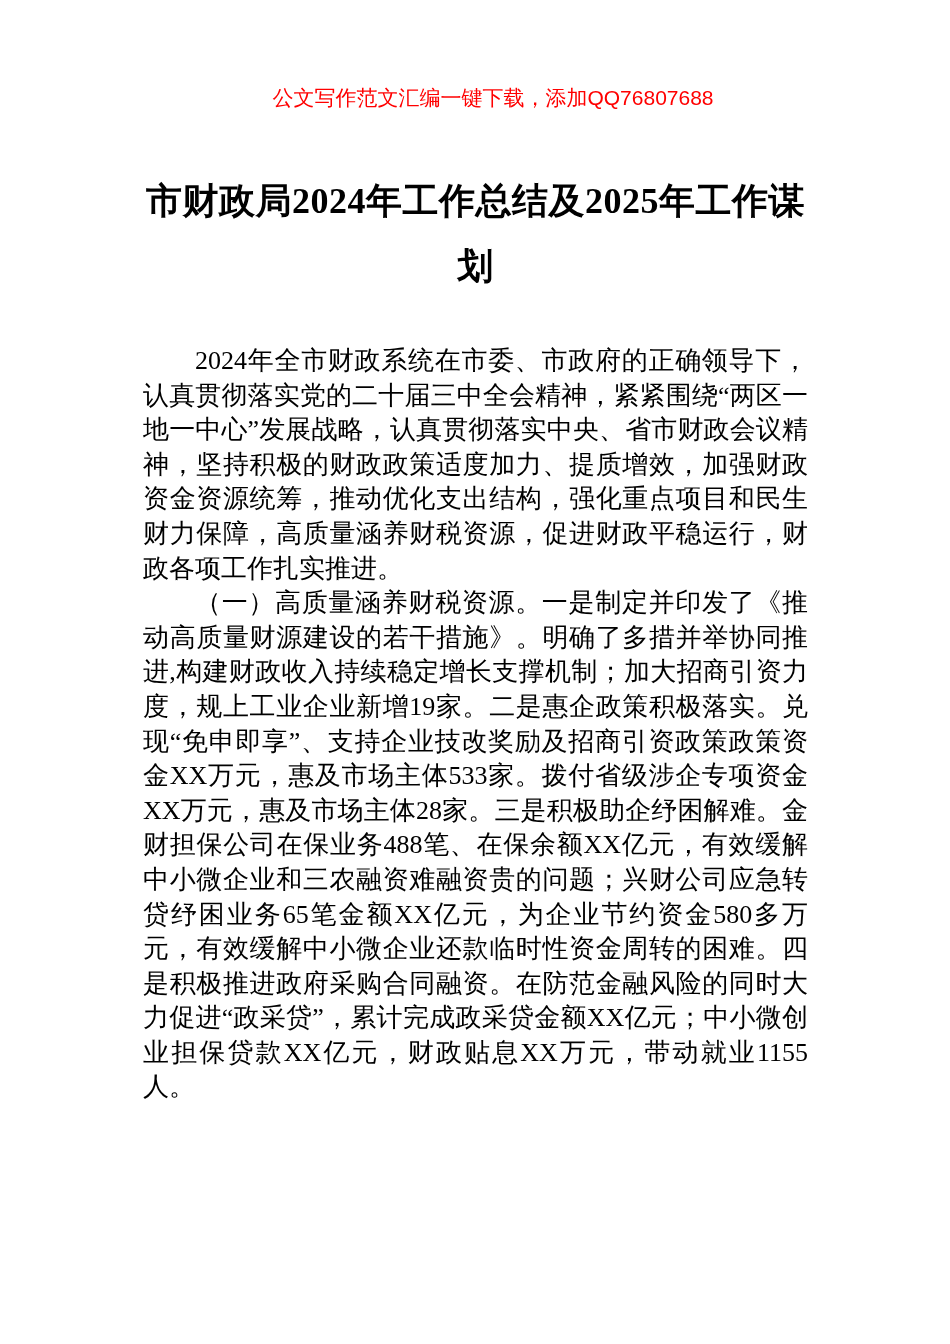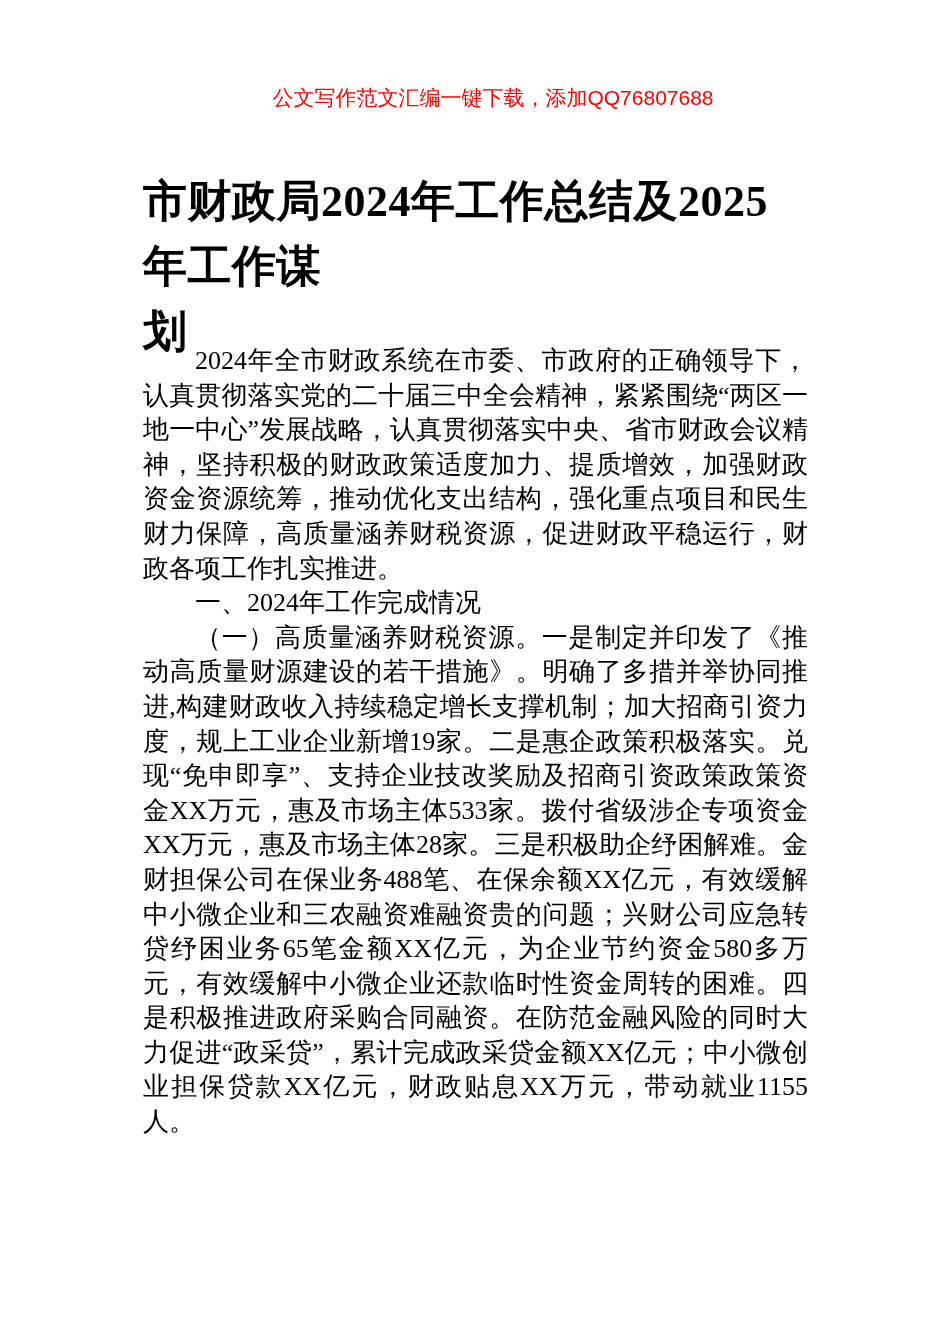--- a/index.html
+++ b/index.html
@@ -26,24 +26,24 @@
     font-size: 21px;
     line-height: 28px;
     color: #ff0000;
     white-space: nowrap;
   }
   .doc-title {
     position: absolute;
     top: 169px;
     left: 143px;
     width: 665px;
-    font-size: 44px;
+    font-size: 36px;
     line-height: 65px;
     font-weight: bold;
-    text-align: left;
+    text-align: center;
     letter-spacing: 0.5px;
   }
   .doc-title .title-line {
     display: block;
   }
   .doc-body {
     position: absolute;
     top: 344px;
     left: 143px;
     width: 665px;
@@ -64,17 +64,16 @@
 
   <div class="promo-banner">公文写作范文汇编一键下载，添加QQ76807688</div>
 
   <div class="doc-title">
     <span class="title-line">市财政局2024年工作总结及2025年工作谋</span>
     <span class="title-line">划</span>
   </div>
 
   <div class="doc-body">
     <p>2024年全市财政系统在市委、市政府的正确领导下，认真贯彻落实党的二十届三中全会精神，紧紧围绕“两区一地一中心”发展战略，认真贯彻落实中央、省市财政会议精神，坚持积极的财政政策适度加力、提质增效，加强财政资金资源统筹，推动优化支出结构，强化重点项目和民生财力保障，高质量涵养财税资源，促进财政平稳运行，财政各项工作扎实推进。</p>
-    <p>一、2024年工作完成情况</p>
     <p>（一）高质量涵养财税资源。一是制定并印发了《推动高质量财源建设的若干措施》。明确了多措并举协同推进,构建财政收入持续稳定增长支撑机制；加大招商引资力度，规上工业企业新增19家。二是惠企政策积极落实。兑现“免申即享”、支持企业技改奖励及招商引资政策政策资金XX万元，惠及市场主体533家。拨付省级涉企专项资金XX万元，惠及市场主体28家。三是积极助企纾困解难。金财担保公司在保业务488笔、在保余额XX亿元，有效缓解中小微企业和三农融资难融资贵的问题；兴财公司应急转贷纾困业务65笔金额XX亿元，为企业节约资金580多万元，有效缓解中小微企业还款临时性资金周转的困难。四是积极推进政府采购合同融资。在防范金融风险的同时大力促进“政采贷”，累计完成政采贷金额XX亿元；中小微创业担保贷款XX亿元，财政贴息XX万元，带动就业1155人。</p>
   </div>
 
 </div>
 
 </body></html>

